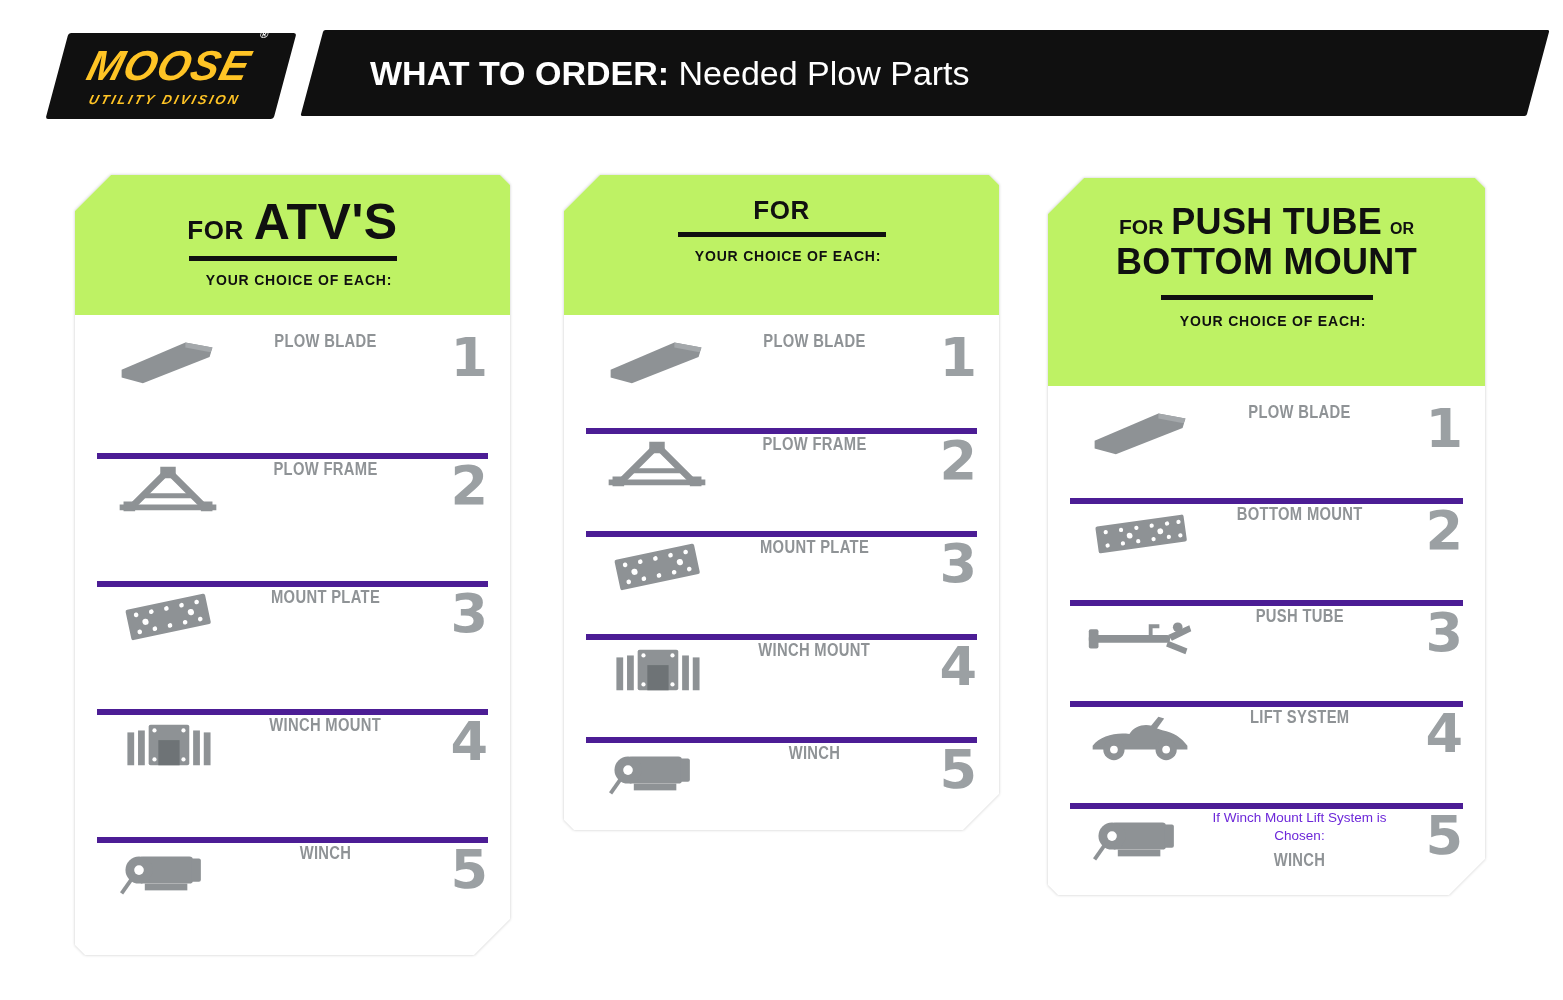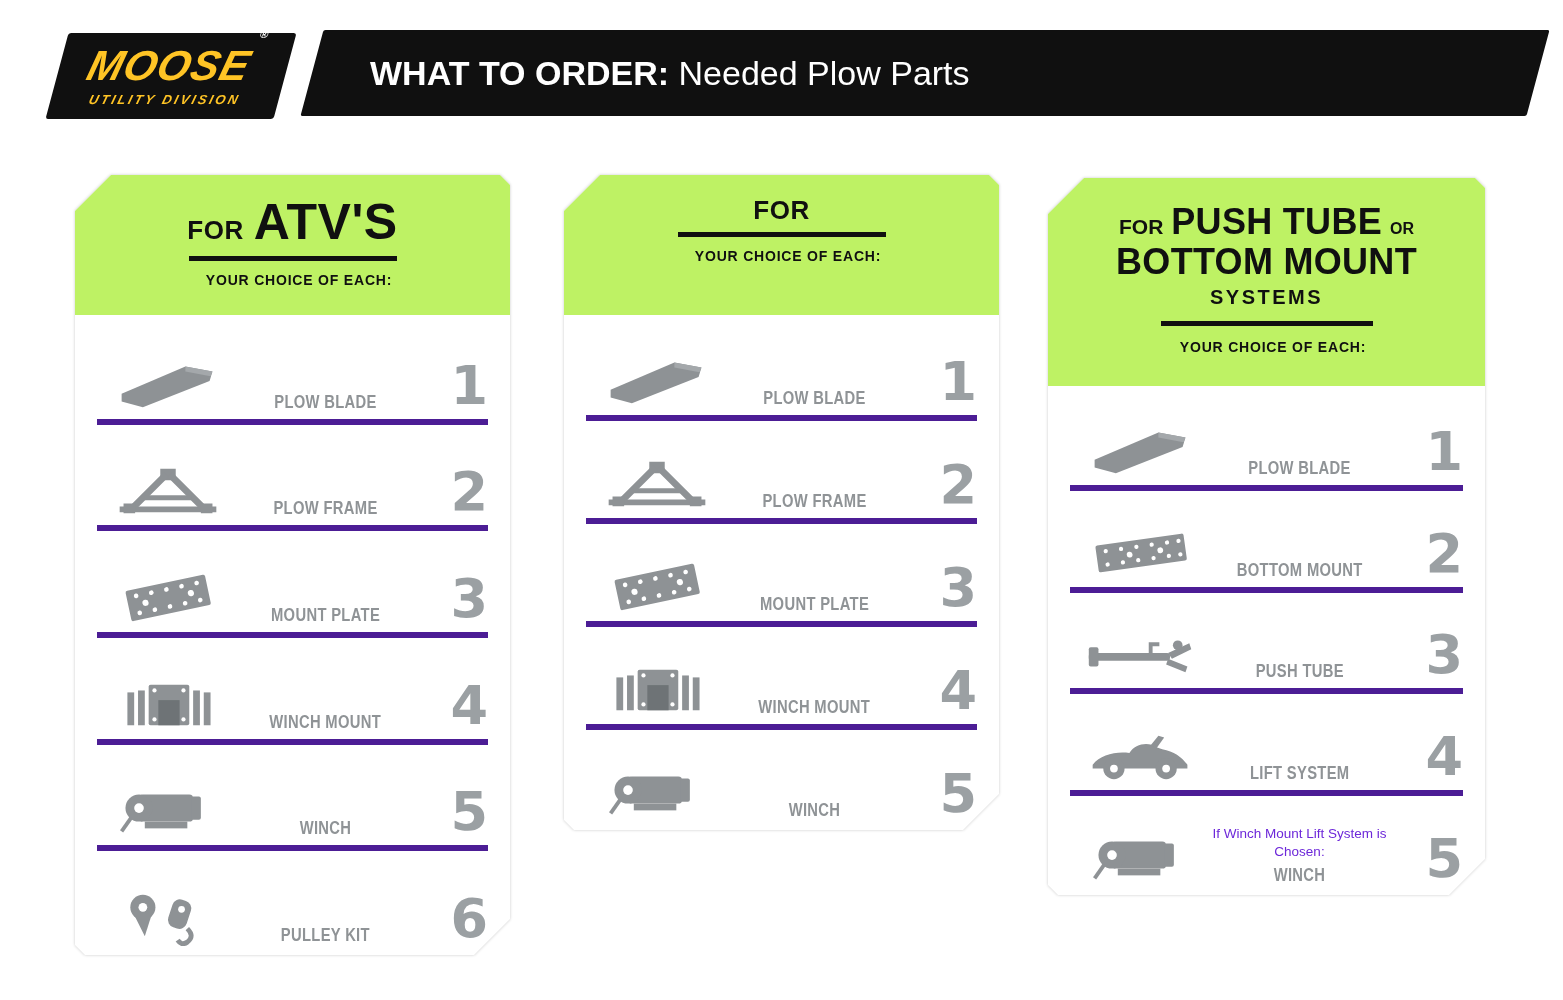--- a/index.html
+++ b/index.html
@@ -46,21 +46,21 @@
   .hdr-for3{font-size:21px;font-weight:800;}
   .hdr-big3{font-size:36px;font-weight:900;letter-spacing:0.3px;}
   .hdr-or{font-size:16px;font-weight:800;}
   .hdr-line{line-height:1.12;display:flex;align-items:baseline;justify-content:center;gap:8px;}
   .hdr-systems{font-size:20px;font-weight:800;letter-spacing:2.5px;margin-top:3px;}
   .hdr-rule{height:5px;background:#101010;margin:9px auto 11px;}
   #card-atv .hdr-rule,#card-utv .hdr-rule{width:208px;}
   #card-push .hdr-rule{width:212px;margin:12px auto 13px;}
   .hdr-sub{font-size:14px;font-weight:600;letter-spacing:0.8px;padding-left:13px;}
   .card-body{flex:1;display:flex;flex-direction:column;padding-bottom:6px;}
-  .row{flex:1;display:flex;align-items:flex-end;margin:3px 22px;}
+  .row{flex:1;display:flex;align-items:flex-start;margin:16px 22px;}
   .row + .row{border-top:6px solid #4c1d95;}
   .row-icon{width:142px;flex:0 0 142px;display:flex;justify-content:center;align-items:center;}
   .row-icon svg{width:118px;height:58px;}
   .row-labelcol{flex:1;text-align:center;}
   .row-label{color:#8f9396;font-weight:700;font-size:18px;letter-spacing:0.4px;}
   .row-label span{display:inline-block;transform:scaleX(0.82);white-space:nowrap;}
   .row-note{color:#6d28d9;font-size:13.5px;line-height:1.35;font-weight:400;max-width:175px;margin:0 auto 4px;}
   .row-number{width:76px;flex:0 0 76px;text-align:right;color:#9ba0a3;font-weight:800;
               font-size:54px;line-height:1;font-family:"DejaVu Sans", sans-serif;}
   .icon-fill{fill:#8e9295;}
@@ -183,38 +183,20 @@
               <circle cx="30" cy="28" r="5" fill="#fff"></circle>
               <path d="M22 38 L12 52" stroke="#8e9295" stroke-width="4"></path>
             </svg>
         </div>
         <div class="row-labelcol">
             <div class="row-label"><span>WINCH</span></div>
           </div>
         <div class="row-number">5</div>
       </div>
 
-      <div class="row">
-        <div class="row-icon">
-          <svg viewBox="0 0 120 60">
-              <g class="icon-fill">
-                <circle cx="34" cy="20" r="13"></circle>
-                <path d="M25 28 L43 28 L36 50 Z"></path>
-                <rect x="62" y="12" width="20" height="30" rx="8" transform="rotate(18 72 27)"></rect>
-              </g>
-              <circle cx="34" cy="20" r="4.5" fill="#fff"></circle>
-              <circle cx="74" cy="22" r="3.5" fill="#fff"></circle>
-              <path d="M80 42 q8 8 0 14 q-6 4 -10 -2" stroke="#8e9295" stroke-width="5" fill="none"></path>
-            </svg>
-        </div>
-        <div class="row-labelcol">
-            <div class="row-label"><span>PULLEY KIT</span></div>
-          </div>
-        <div class="row-number">6</div>
-      </div>
 
     </div>
   </div>
 </div>
 
 <div class="card-wrap" id="card-utv">
   <div class="card">
     <div class="card-header">
       <div class="hdr-main">
         <span class="hdr-for">FOR</span>
@@ -333,21 +315,20 @@
   <div class="card">
     <div class="card-header">
       <div class="hdr-line">
         <span class="hdr-for3">FOR</span>
         <span class="hdr-big3">PUSH TUBE</span>
         <span class="hdr-or">OR</span>
       </div>
       <div class="hdr-line">
         <span class="hdr-big3">BOTTOM MOUNT</span>
       </div>
-      <div class="hdr-systems">SYSTEMS</div>
       <div class="hdr-rule"></div>
       <div class="hdr-sub">YOUR CHOICE OF EACH:</div>
     </div>
     <div class="card-body">
 
       <div class="row">
         <div class="row-icon">
           <svg viewBox="0 0 120 60">
               <path class="icon-fill" d="M12 40 L78 12 L106 17 L103 27 L34 54 L12 48 Z"></path>
               <path d="M78 12 L106 17 L104 22 L78 17 Z" fill="#a4a8ab"></path>

